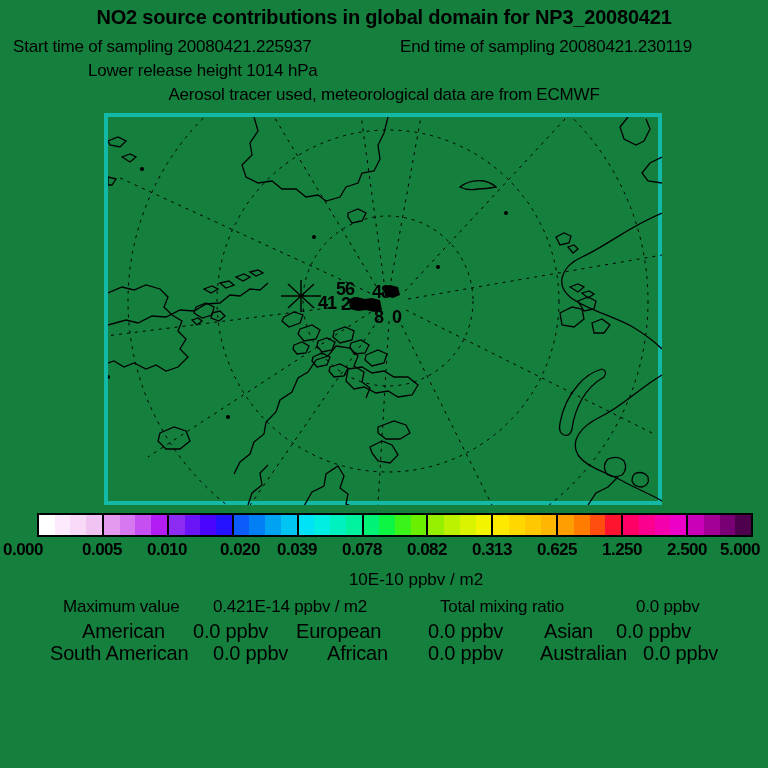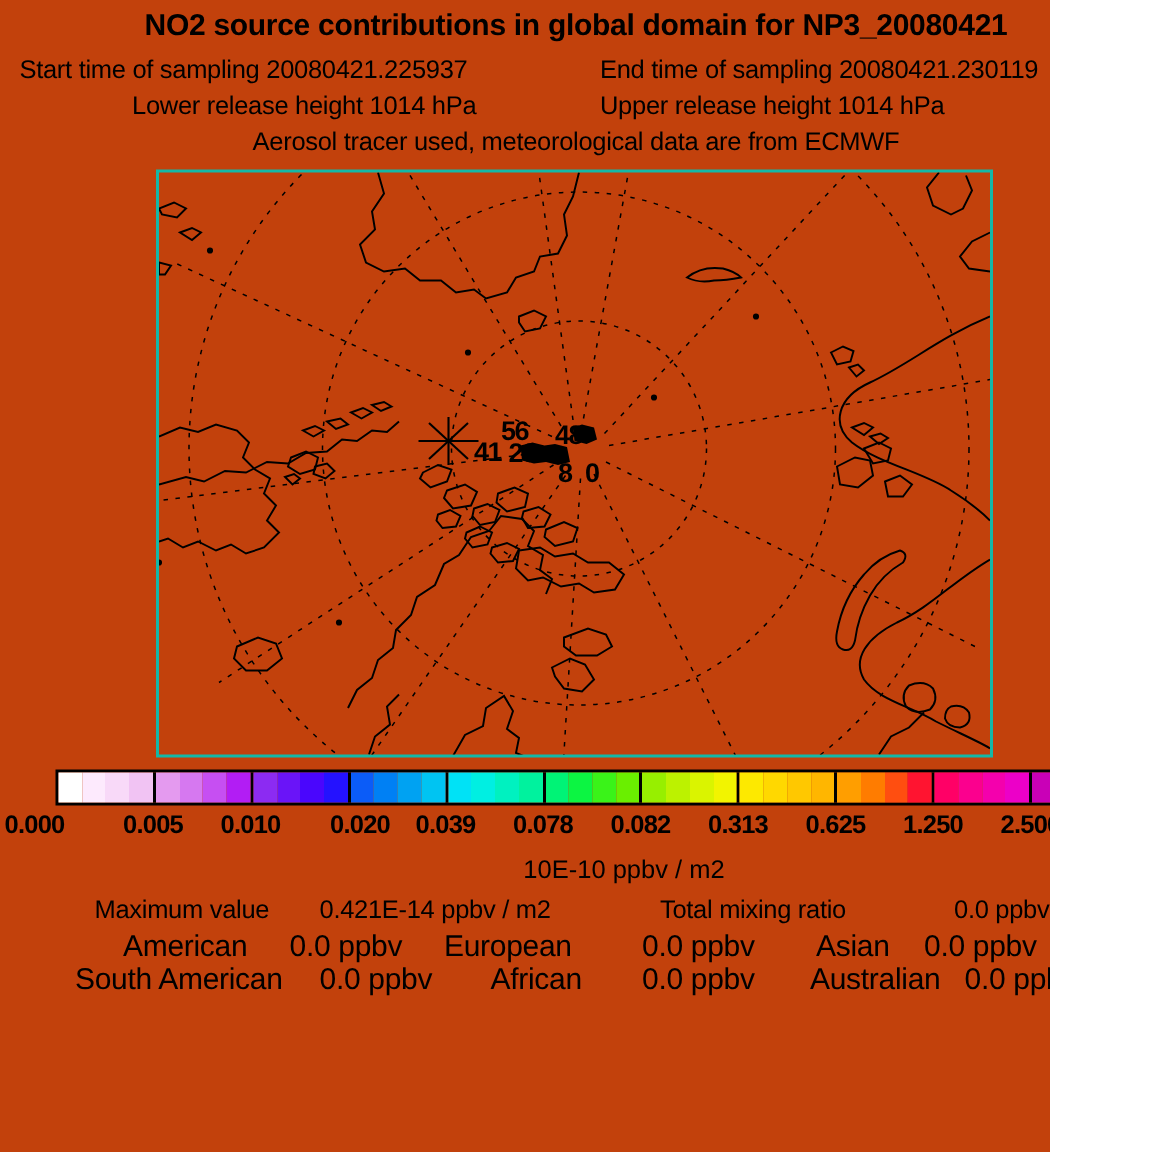--- a/index.html
+++ b/index.html
@@ -1,22 +1,22 @@
 <!DOCTYPE html>
 <html><head>
 <meta charset="utf-8">
 <style>
   html,body{margin:0;padding:0;background:#fff;}
-  .page{position:relative;width:700px;height:768px;background:#c2410c;color:#000;
+  .page{position:relative;width:768px;height:768px;background:#15803d;color:#000;
         font-family:"Liberation Sans",sans-serif;overflow:hidden;}
   .abs{position:absolute;white-space:nowrap;}
   .title{top:6px;left:0;width:768px;text-align:center;font-size:20px;font-weight:700;letter-spacing:-0.2px;}
   .hline{font-size:17px;letter-spacing:-0.2px;}
   .center{left:0;width:768px;text-align:center;}
-  .map{left:104px;top:113px;width:558px;height:392px;border:2px solid #14b8a6;box-sizing:border-box;}
+  .map{left:104px;top:113px;width:558px;height:392px;border:4px solid #14b8a6;box-sizing:border-box;}
   .map svg{position:absolute;left:0;top:0;}
   .mnum{position:absolute;font-size:18px;font-weight:700;letter-spacing:-1px;color:#000;}
   .cbar{left:37px;top:513px;width:716px;height:24px;border:2px solid #000;box-sizing:border-box;
         display:flex;flex-direction:row;}
   .cseg{flex:1 1 0;display:flex;border-right:2px solid #000;}
   .cseg:last-child{border-right:none;}
   .cseg div{flex:1 1 0;}
   .tick{font-size:17px;font-weight:700;transform:translateX(-50%);top:540px;letter-spacing:-0.5px;}
   .units{top:570px;font-size:17px;padding-left:32px;}
   .stat{font-size:17px;letter-spacing:-0.2px;}
@@ -24,21 +24,20 @@
 </style>
 </head>
 <body>
 
 <div class="page">
 
   <div class="abs title">NO2 source contributions in global domain for NP3_20080421</div>
   <span class="abs hline" style="left:13px;top:37px">Start time of sampling 20080421.225937</span>
   <span class="abs hline" style="left:400px;top:37px">End time of sampling 20080421.230119</span>
   <span class="abs hline" style="left:88px;top:61px">Lower release height 1014 hPa</span>
-  <span class="abs hline" style="left:400px;top:61px">Upper release height 1014 hPa</span>
   <div class="abs hline center" style="top:85px">Aerosol tracer used, meteorological data are from ECMWF</div>
 
   <div class="abs map">
     <svg width="554" height="388" viewBox="0 0 554 388">
       <defs>
           <clipPath id="mc">
             <rect x="0" y="0" width="554" height="388"></rect>
           </clipPath>
         </defs>
       <g clip-path="url(#mc)">

